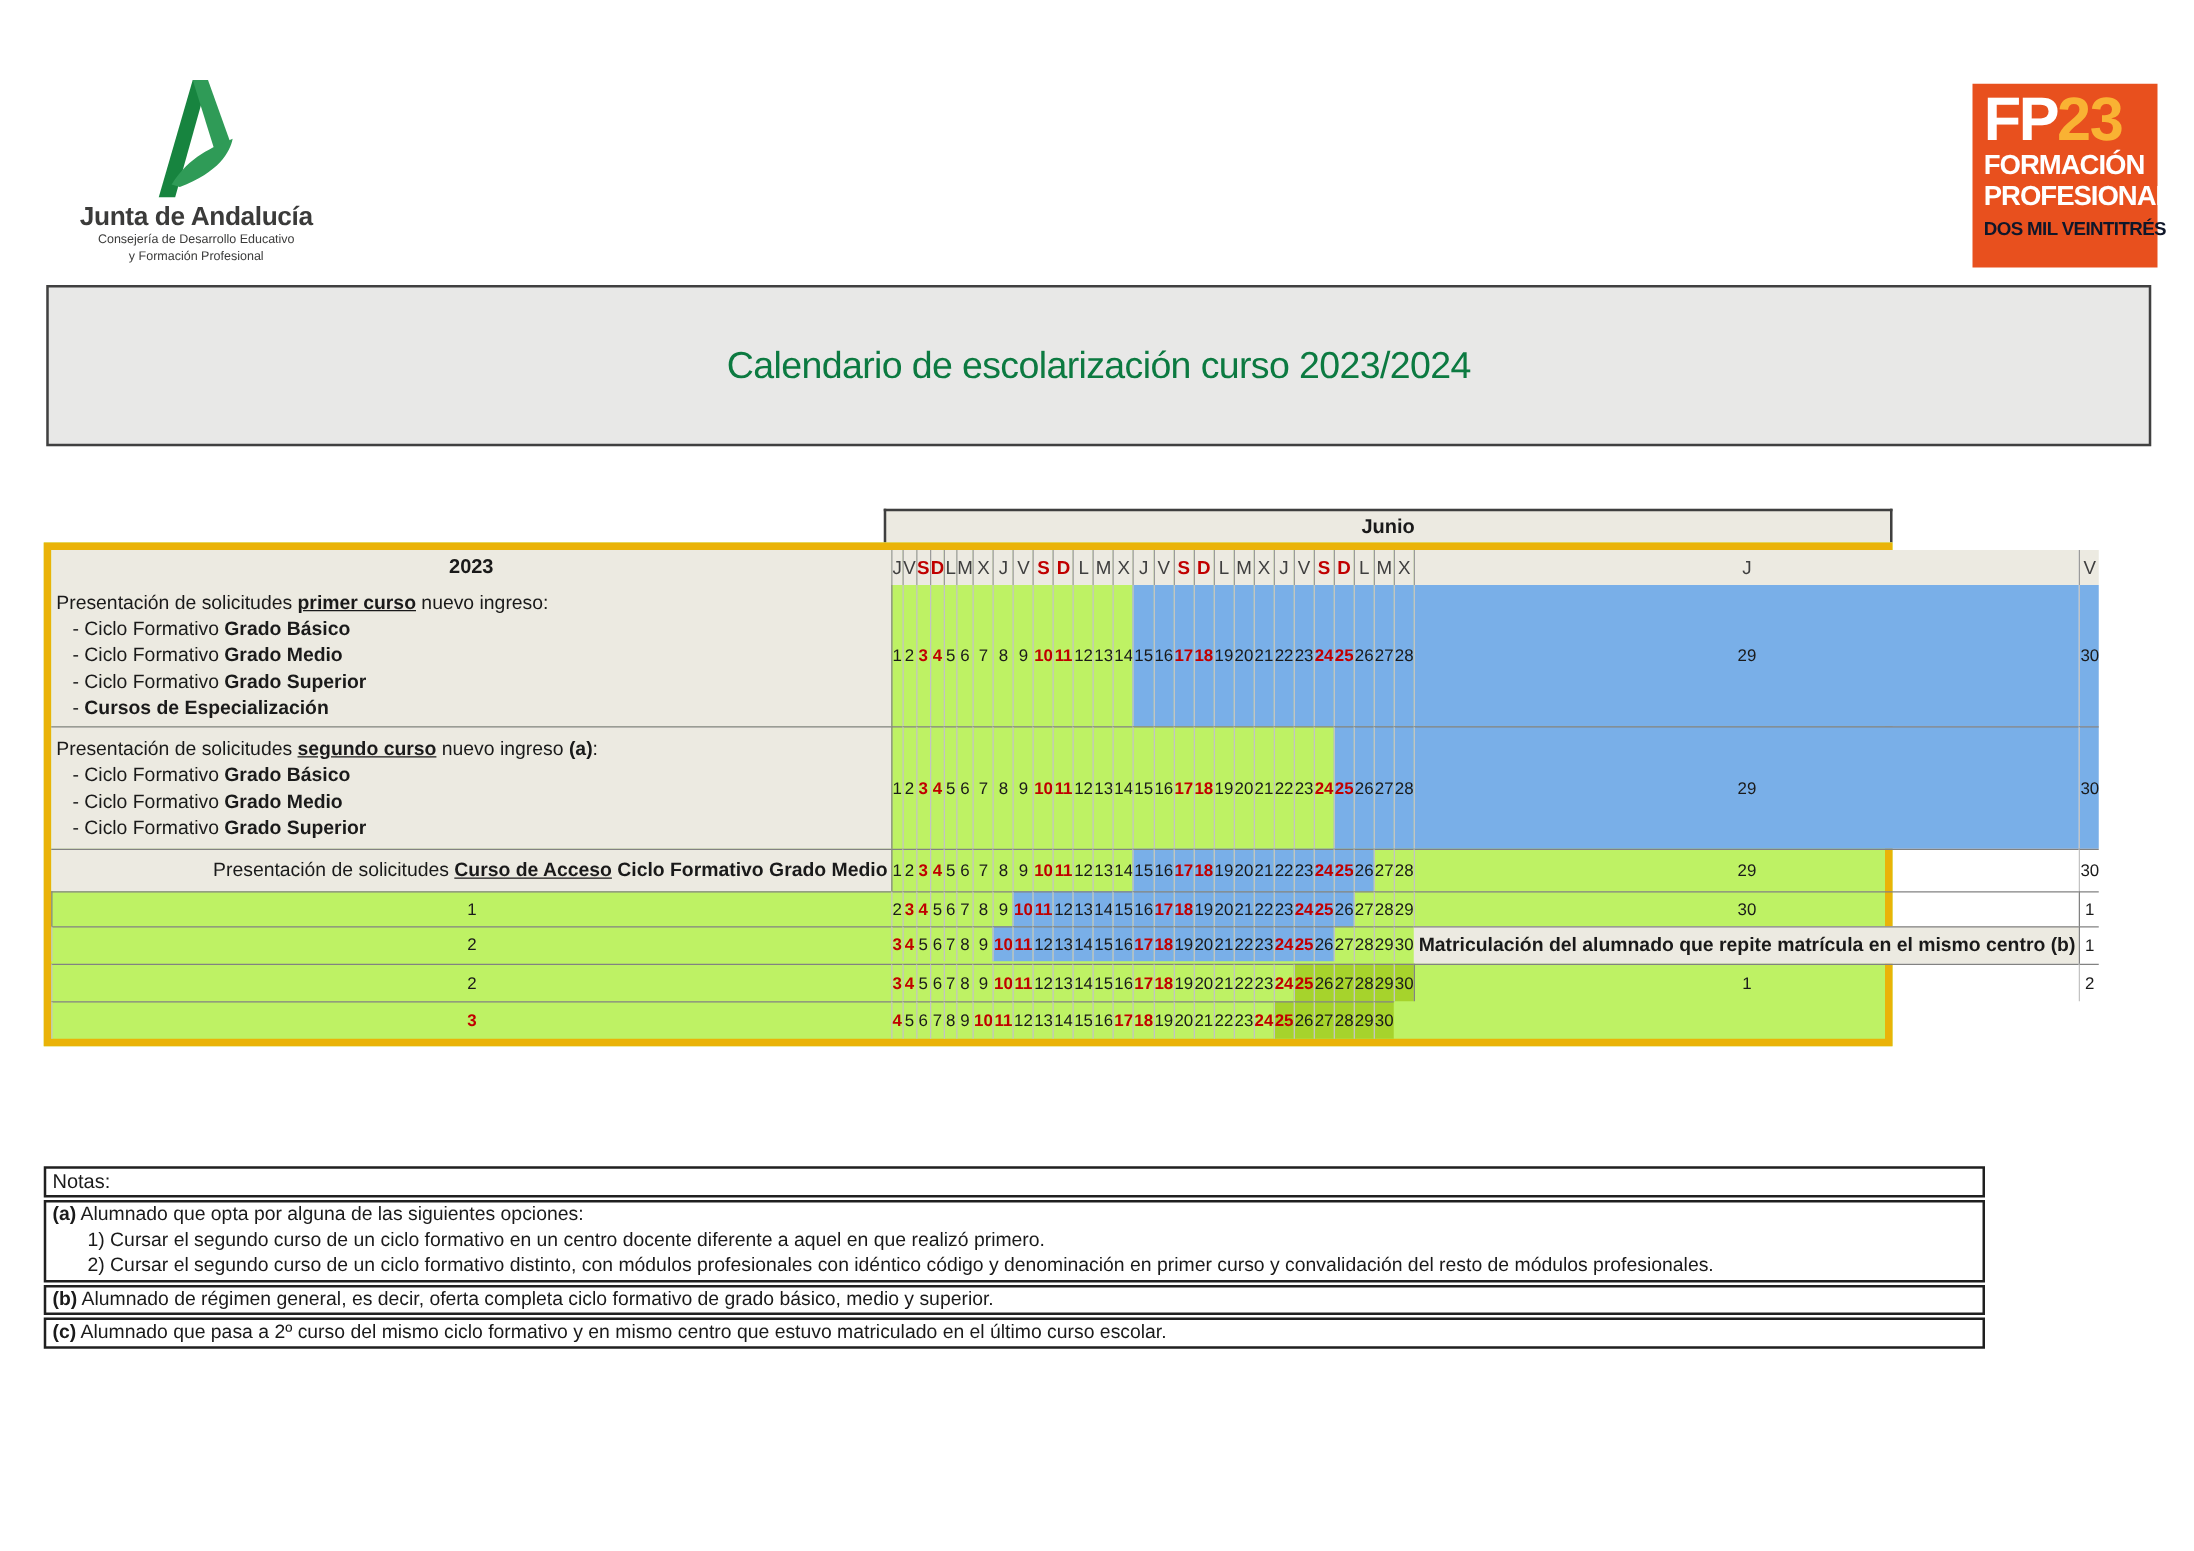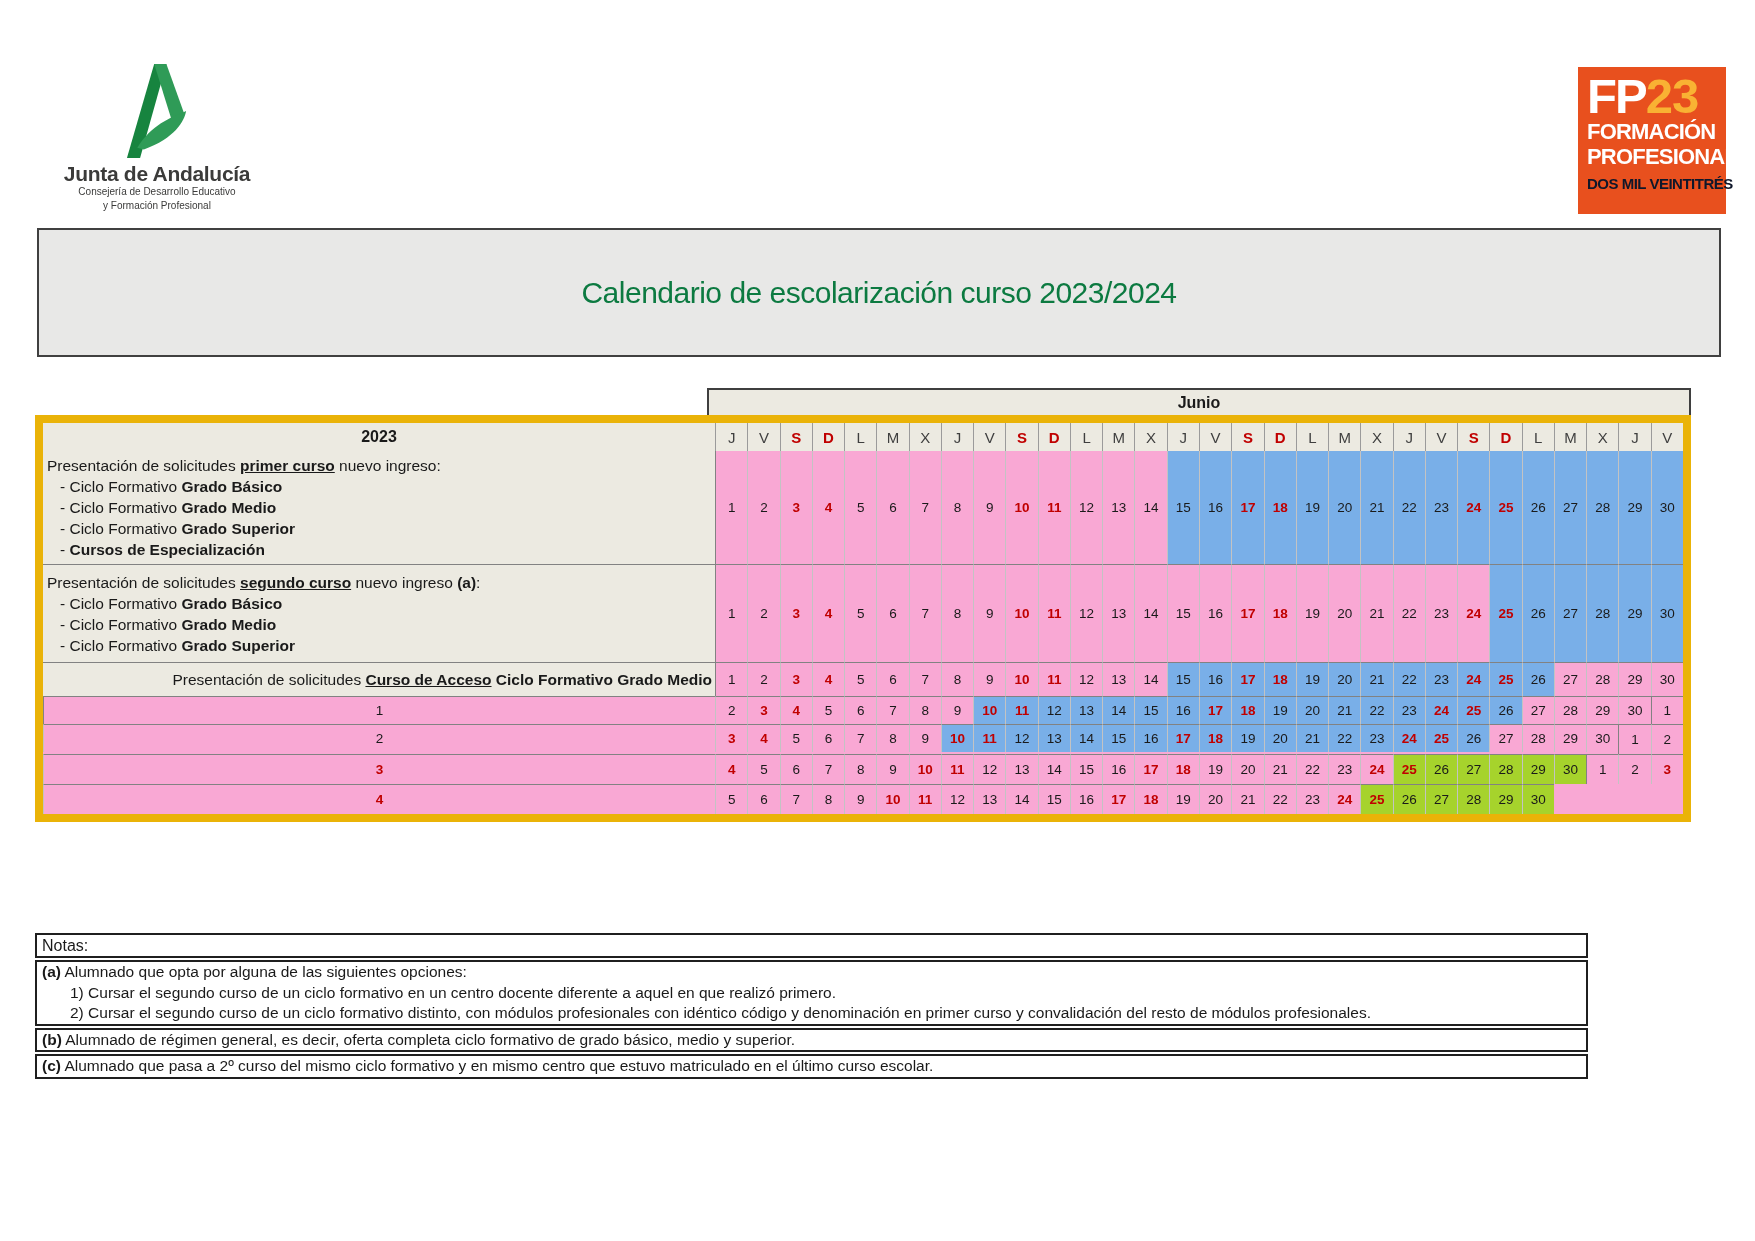--- a/index.html
+++ b/index.html
@@ -17,26 +17,26 @@
     padding:6px 8px 6px 9px;display:flex;flex-direction:column;}
   .fp-head{font-size:49px;font-weight:700;line-height:46px;letter-spacing:-2px;color:#ffffff;white-space:nowrap;}
   .fp-head .fp-year{letter-spacing:-1px;}
   .fp-word{font-size:22px;font-weight:700;line-height:25px;letter-spacing:-0.8px;color:#ffffff;white-space:nowrap;}
   .fp-foot{font-size:15px;font-weight:700;margin-top:6px;letter-spacing:-0.5px;white-space:nowrap;}
   
   .banner{position:absolute;left:37px;top:228px;width:1684px;height:129px;box-sizing:border-box;
     background:#e8e8e7;border:2px solid #404040;display:flex;align-items:center;justify-content:center;}
   .banner-title{font-size:30px;font-weight:400;letter-spacing:-0.5px;}
   
-  .cal{position:absolute;left:35px;top:388px;width:1656px;}
+  .cal{position:absolute;left:35px;top:407px;width:1479px;}
   .junio-bar{margin-left:672px;height:27px;box-sizing:border-box;background:#eceae1;
     border:2px solid #3f3f3f;border-bottom:none;display:flex;align-items:center;justify-content:center;
     font-size:16px;font-weight:700;}
   .cal-grid{display:grid;grid-template-columns:672px repeat(30,1fr);
-    border:8px solid #eab308;background:#f9a8d4;box-sizing:border-box;}
+    border:6px solid #eab308;background:#bef264;box-sizing:border-box;}
   .cell{box-sizing:border-box;display:flex;align-items:center;justify-content:center;}
   .year-cell{background:#eceae1;font-size:16px;font-weight:700;height:28px;}
   .hcell{background:#eceae1;font-size:15px;color:#3f3f3f;height:28px;border-left:1px solid #9b9b9b;}
   .we-h{color:#c00000;font-weight:700;}
   .label-cell{background:#eceae1;flex-direction:column;align-items:stretch;justify-content:center;
     padding:2px 3px 2px 4px;font-size:15.5px;line-height:21px;text-align:left;border-top:1px solid #828282;}
   .label-line{white-space:nowrap;}
   .label-line.ind{padding-left:13px;}
   .day-cell{font-size:13.5px;border-left:1px solid #c3c3c3;border-top:1px solid #828282;}
   .day-cell.first-day{border-left:1px solid #828282;}
@@ -270,20 +270,23 @@
       <div class="cell day-cell" style="height: 28px; background: rgb(121, 175, 232);">21</div>
       <div class="cell day-cell" style="height: 28px; background: rgb(121, 175, 232);">22</div>
       <div class="cell day-cell" style="height: 28px; background: rgb(121, 175, 232);">23</div>
       <div class="cell day-cell we" style="height: 28px; background: rgb(121, 175, 232);">24</div>
       <div class="cell day-cell we" style="height: 28px; background: rgb(121, 175, 232);">25</div>
       <div class="cell day-cell" style="height: 28px; background: rgb(121, 175, 232);">26</div>
       <div class="cell day-cell" style="height: 28px;">27</div>
       <div class="cell day-cell" style="height: 28px;">28</div>
       <div class="cell day-cell" style="height: 28px;">29</div>
       <div class="cell day-cell" style="height: 28px;">30</div>
+      <div class="cell label-cell" style="height: 30px;">
+        <div class="label-line"><span class=" seg-b">Matriculación del alumnado que repite matrícula en el mismo centro (b)</span></div>
+      </div>
       <div class="cell day-cell first-day" style="height: 30px;">1</div>
       <div class="cell day-cell" style="height: 30px;">2</div>
       <div class="cell day-cell we" style="height: 30px;">3</div>
       <div class="cell day-cell we" style="height: 30px;">4</div>
       <div class="cell day-cell" style="height: 30px;">5</div>
       <div class="cell day-cell" style="height: 30px;">6</div>
       <div class="cell day-cell" style="height: 30px;">7</div>
       <div class="cell day-cell" style="height: 30px;">8</div>
       <div class="cell day-cell" style="height: 30px;">9</div>
       <div class="cell day-cell we" style="height: 30px;">10</div>

